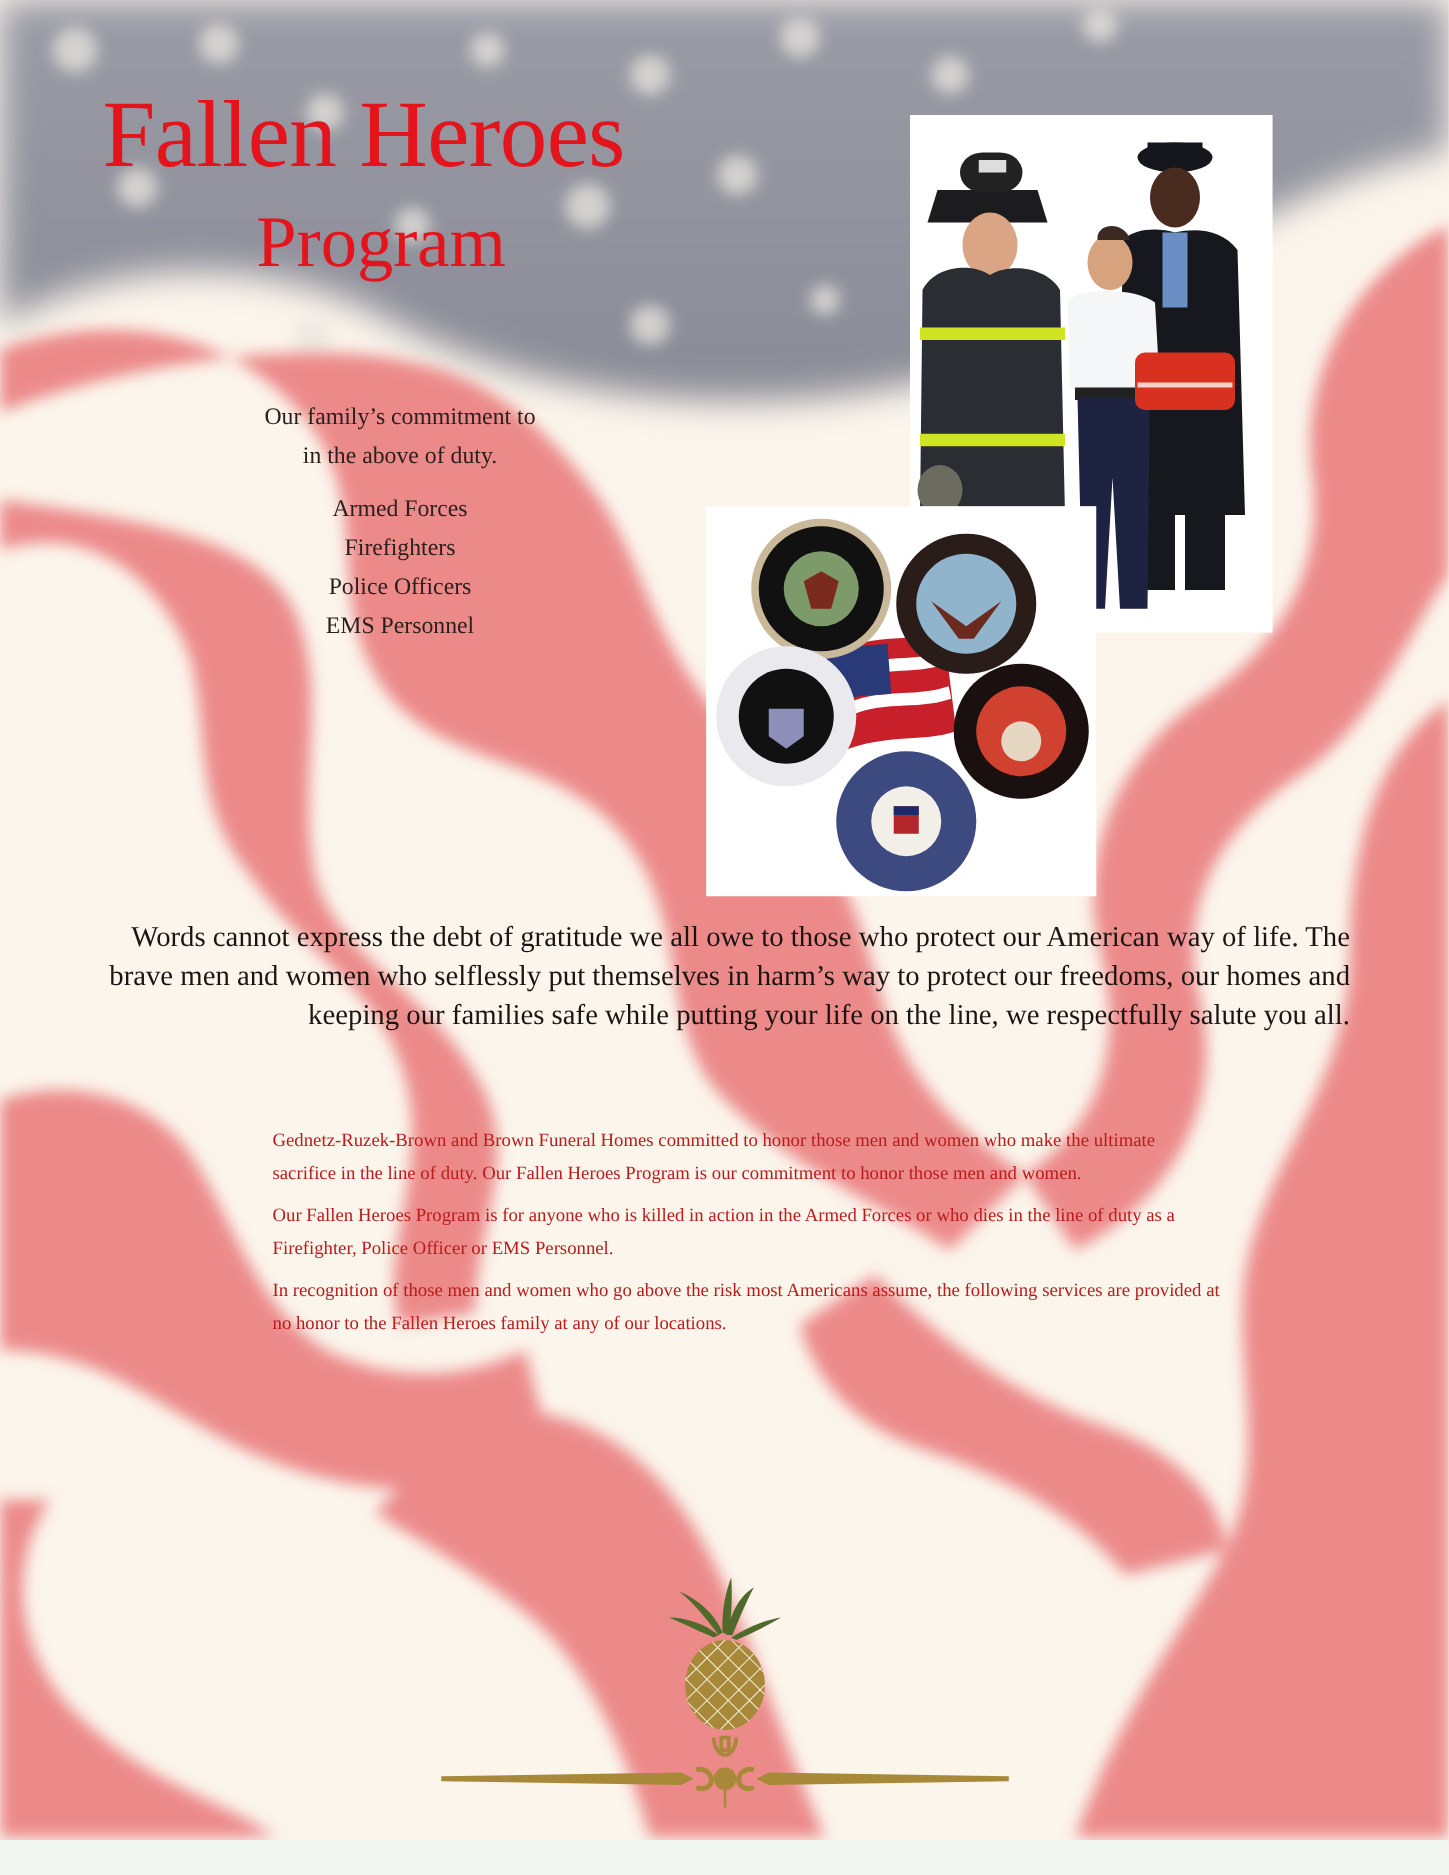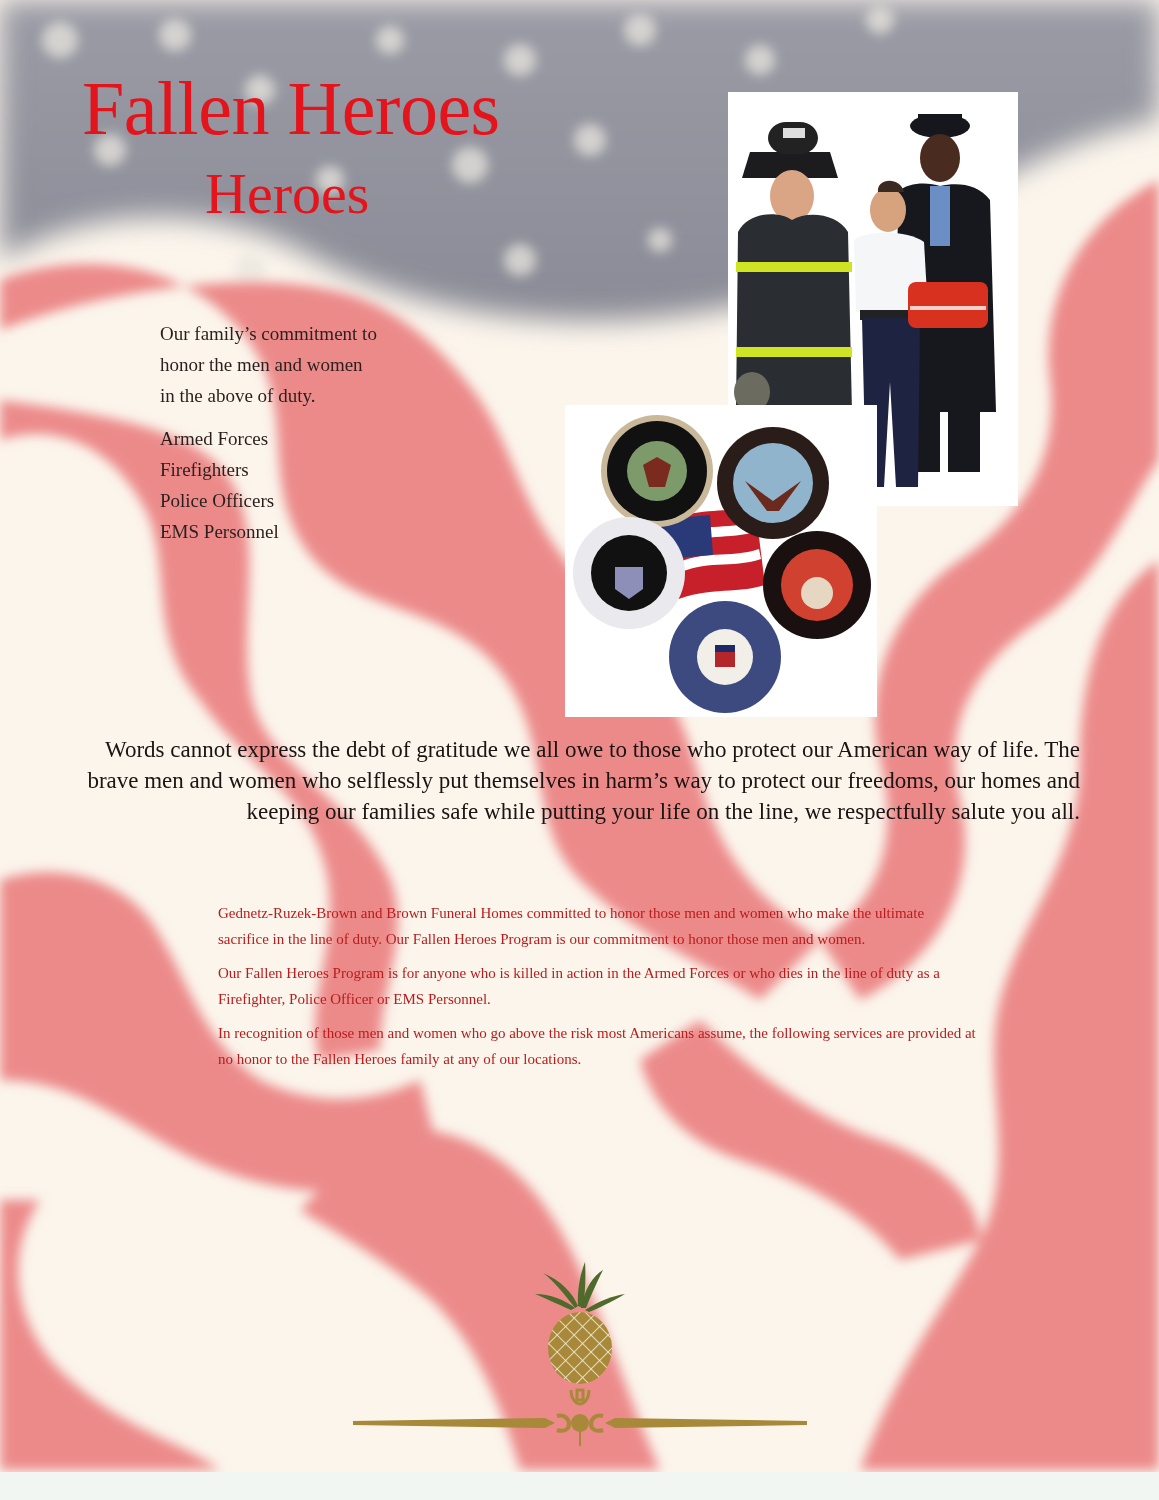--- a/index.html
+++ b/index.html
@@ -15,21 +15,21 @@
     .title-main {
       position: absolute; left: 82px; top: 70px; width: 500px;
       color: #e3141b; font-size: 76px; line-height: 1; letter-spacing: -0.5px;
       margin: 0; font-weight: normal;
     }
     .title-sub {
       position: absolute; left: 205px; top: 165px;
       color: #e3141b; font-size: 58px; line-height: 1; margin: 0; font-weight: normal;
     }
     .commitment {
-      position: absolute; left: 160px; top: 318px; width: 320px; 
+      position: absolute; left: 160px; top: 318px; width: 320px; text-align: center;
       font-size: 19px; line-height: 31px; color: #2a1f1c;
     }
     .commitment p { margin: 0; }
     .categories { margin-top: 12px !important; }
 
     .photo {
       position: absolute; background: #fff; overflow: hidden;
     }
     .photo svg { display: block; width: 100%; height: 100%; }
     .photo-responders { left: 728px; top: 92px; width: 290px; height: 414px; }
@@ -96,25 +96,24 @@
       <path d="M1159 560 C1100 600 1080 680 1080 760 C1080 860 1020 920 1000 1000 C980 1080 1020 1160 980 1240 C950 1300 900 1360 860 1470 L1159 1470 Z"></path>
       <path d="M40 1200 C0 1260 20 1330 60 1370 C120 1430 180 1440 220 1470 L0 1470 L0 1200 Z"></path>
       <path d="M700 1020 C760 1080 820 1120 880 1140 C940 1160 980 1200 980 1240 L900 1260 C860 1210 800 1180 740 1160 C680 1140 650 1100 640 1060 Z"></path>
     </g>
     <rect x="0" y="1472" width="1159" height="28" fill="#f2f6f2"></rect>
   </svg>
 </div>
 
 <div class="content">
   <h1 class="title-main">Fallen Heroes</h1>
-  <h2 class="title-sub">Heroes</h2>
+  <h2 class="title-sub">Program</h2>
 
   <div class="commitment">
     <p>Our family’s commitment to</p>
-    <p>honor the men and women</p>
     <p>in the above of duty.</p>
     <p class="categories">
       </p>
       <div>Armed Forces</div>
       <div>Firefighters</div>
       <div>Police Officers</div>
       <div>EMS Personnel</div>
     <p></p>
   </div>
 

